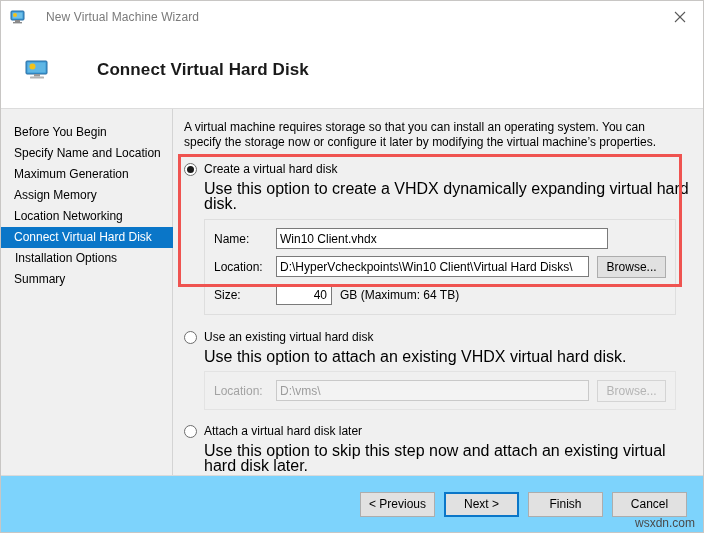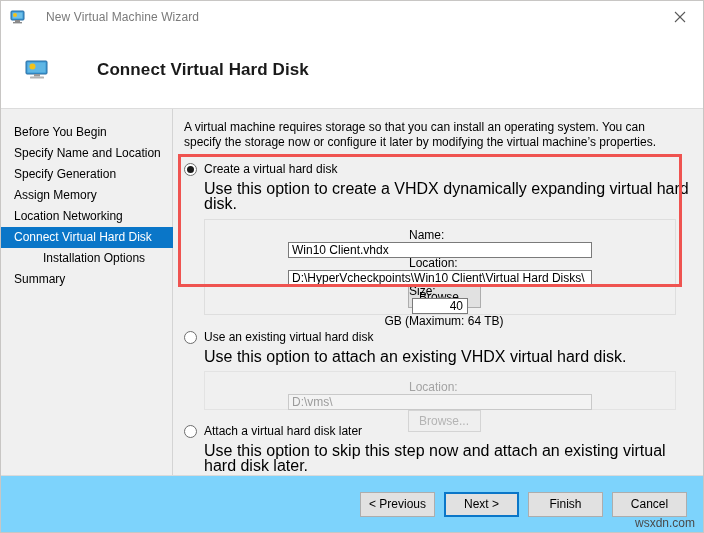--- a/index.html
+++ b/index.html
@@ -103,21 +103,21 @@
   }
   .nav-item {
     height: 21px;
     line-height: 21px;
     font-size: 12px;
     color: #000000;
     padding-left: 13px;
     white-space: nowrap;
     box-sizing: border-box;
   }
-  .nav-item.indent { padding-left: 42px; }
+  .nav-item.indent { padding-left: 14px; }
   .nav-item.selected {
     background: #0a76c8;
     color: #ffffff;
     width: 172px;
   }
 
   .content {
     flex: 1 1 auto;
     background: #f0f0f0;
     padding: 11px 13px 0 11px;
@@ -192,21 +192,20 @@
     background: #f0f0f0;
     padding: 8px 9px 9px 9px;
     box-sizing: border-box;
     width: 472px;
   }
   .form-row {
     display: flex;
     align-items: center;
     margin-bottom: 7px;
     height: 21px;
-    flex-direction: column;
   }
   .form-row:last-child { margin-bottom: 0; }
   .form-label {
     width: 62px;
     min-width: 62px;
     font-size: 12px;
     color: #000000;
     text-align: left;
   }
   .form-label.dim { color: #a3a3a3; }
@@ -215,21 +214,21 @@
     line-height: 19px;
     border: 1px solid #7a7a7a;
     background: #ffffff;
     box-sizing: border-box;
     font-family: "Liberation Sans", sans-serif;
     font-size: 12px;
     color: #000000;
     padding: 0 3px;
     outline: none;
   }
-  .text-input.wide { width: 304px; }
+  .text-input.wide { width: 332px; }
   .text-input.num {
     width: 56px;
     text-align: right;
     padding-right: 4px;
   }
   .text-input.disabled {
     border: 1px solid #c9c9c9;
     background: #f3f3f3;
     color: #9c9c9c;
   }
@@ -341,21 +340,21 @@
       </svg>
     </span>
     <span class="header-title">Connect Virtual Hard Disk</span>
   </div>
 
   <div class="body-area">
 
     <div class="sidebar">
       <div class="nav-item">Before You Begin</div>
       <div class="nav-item">Specify Name and Location</div>
-      <div class="nav-item">Specify Generation</div>
+      <div class="nav-item">Maximum Generation</div>
       <div class="nav-item">Assign Memory</div>
       <div class="nav-item">Location Networking</div>
       <div class="nav-item selected">Connect Virtual Hard Disk</div>
       <div class="nav-item indent">Installation Options</div>
       <div class="nav-item">Summary</div>
     </div>
 
     <div class="content">
 
       <p class="intro">A virtual machine requires storage so that you can install an operating system. You can specify the storage now or configure it later by modifying the virtual machine’s properties.</p>

